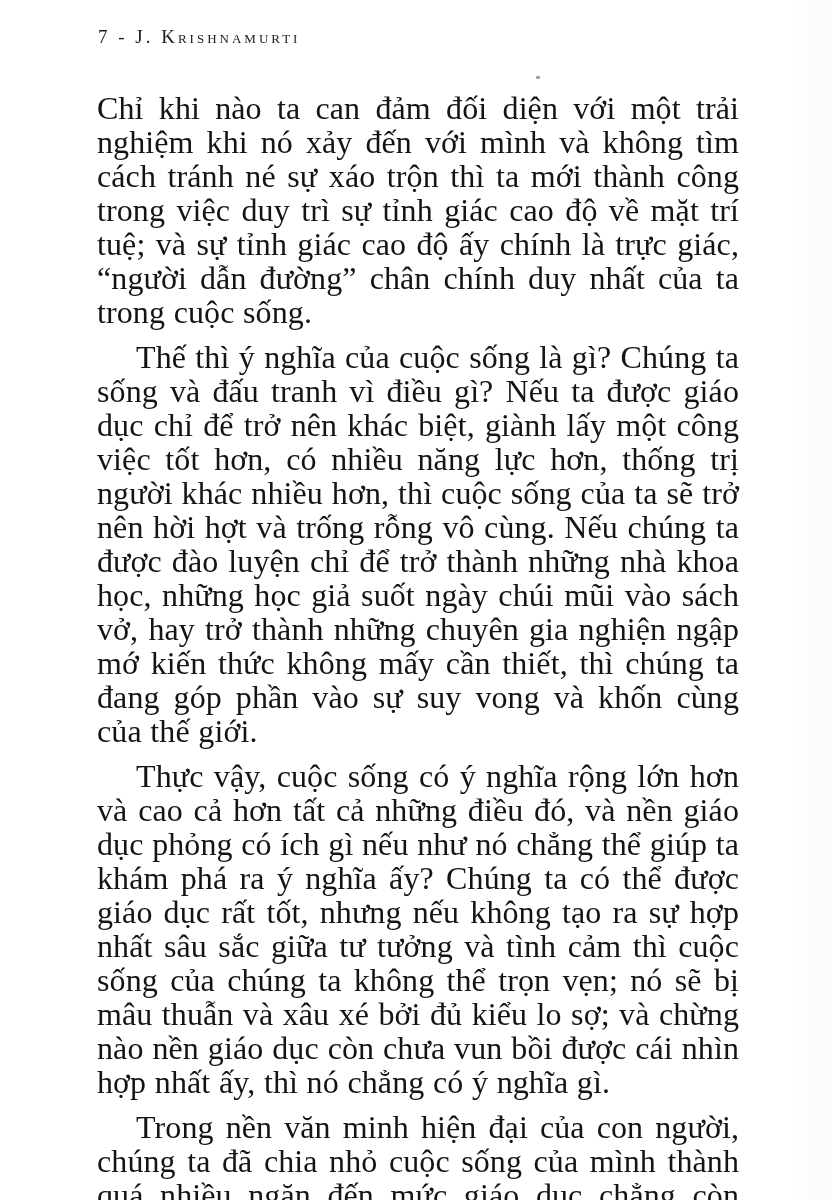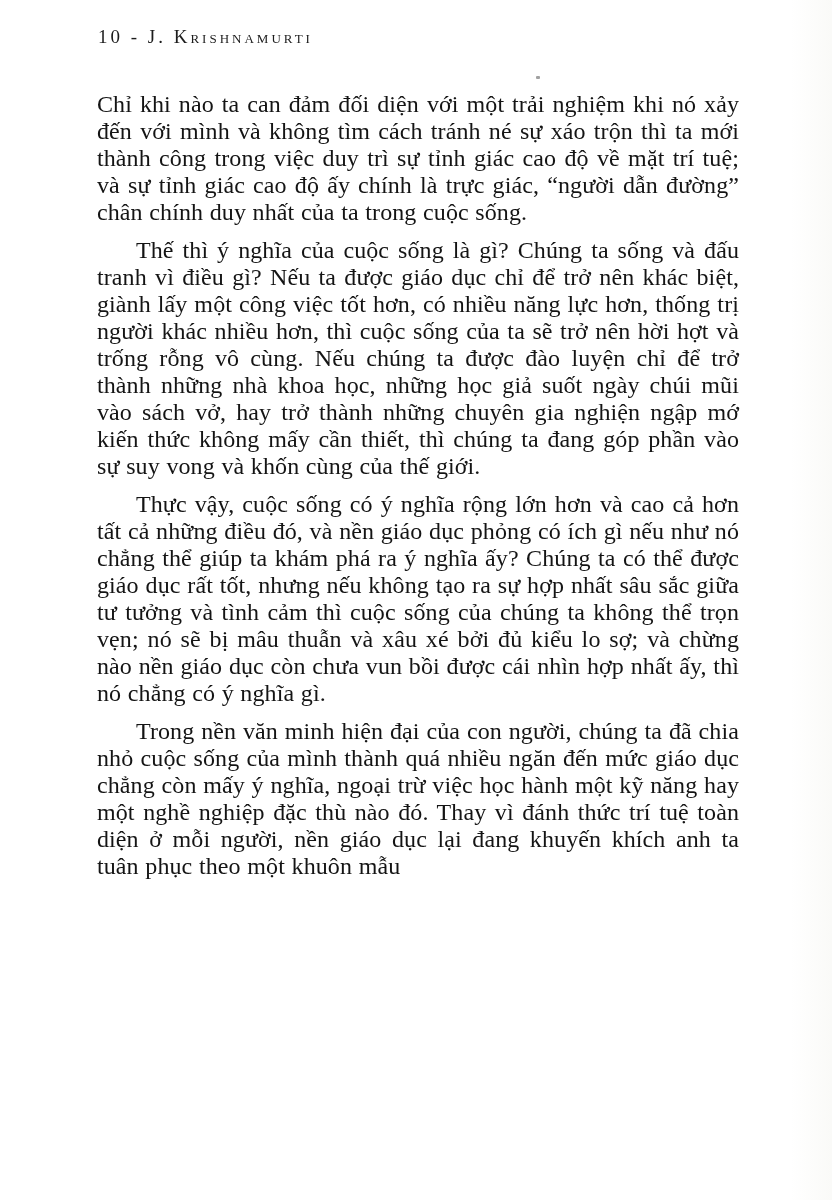--- a/index.html
+++ b/index.html
@@ -41,37 +41,37 @@
     border-radius: 1px;
   }
   .body-text {
     position: absolute;
     left: 97px;
     top: 91px;
     width: 642px;
   }
   .body-text p {
     margin: 0 0 11px 0;
-    font-size: 24px;
-    line-height: 27px;
+    font-size: 32px;
+    line-height: 34px;
     text-align: justify;
     letter-spacing: 0.1px;
     word-spacing: 0.5px;
   }
   .body-text p.indent {
     text-indent: 39px;
     font-family: Liberation Serif, serif;
   }
 </style>
 </head>
 <body>
 
 <div class="page">
 
-  <div class="running-head">10 - J. Krishnamurti</div>
+  <div class="running-head">7 - J. Krishnamurti</div>
 
   <div class="scan-speck"></div>
 
   <div class="body-text">
     <p class="para">Chỉ khi nào ta can đảm đối diện với một trải nghiệm khi nó xảy đến với mình và không tìm cách tránh né sự xáo trộn thì ta mới thành công trong việc duy trì sự tỉnh giác cao độ về mặt trí tuệ; và sự tỉnh giác cao độ ấy chính là trực giác, “người dẫn đường” chân chính duy nhất của ta trong cuộc sống.</p>
     <p class="para indent">Thế thì ý nghĩa của cuộc sống là gì? Chúng ta sống và đấu tranh vì điều gì? Nếu ta được giáo dục chỉ để trở nên khác biệt, giành lấy một công việc tốt hơn, có nhiều năng lực hơn, thống trị người khác nhiều hơn, thì cuộc sống của ta sẽ trở nên hời hợt và trống rỗng vô cùng. Nếu chúng ta được đào luyện chỉ để trở thành những nhà khoa học, những học giả suốt ngày chúi mũi vào sách vở, hay trở thành những chuyên gia nghiện ngập mớ kiến thức không mấy cần thiết, thì chúng ta đang góp phần vào sự suy vong và khốn cùng của thế giới.</p>
     <p class="para indent">Thực vậy, cuộc sống có ý nghĩa rộng lớn hơn và cao cả hơn tất cả những điều đó, và nền giáo dục phỏng có ích gì nếu như nó chẳng thể giúp ta khám phá ra ý nghĩa ấy? Chúng ta có thể được giáo dục rất tốt, nhưng nếu không tạo ra sự hợp nhất sâu sắc giữa tư tưởng và tình cảm thì cuộc sống của chúng ta không thể trọn vẹn; nó sẽ bị mâu thuẫn và xâu xé bởi đủ kiểu lo sợ; và chừng nào nền giáo dục còn chưa vun bồi được cái nhìn hợp nhất ấy, thì nó chẳng có ý nghĩa gì.</p>
     <p class="para indent">Trong nền văn minh hiện đại của con người, chúng ta đã chia nhỏ cuộc sống của mình thành quá nhiều ngăn đến mức giáo dục chẳng còn mấy ý nghĩa, ngoại trừ việc học hành một kỹ năng hay một nghề nghiệp đặc thù nào đó. Thay vì đánh thức trí tuệ toàn diện ở mỗi người, nền giáo dục lại đang khuyến khích anh ta tuân phục theo một khuôn mẫu</p>
   </div>
 

